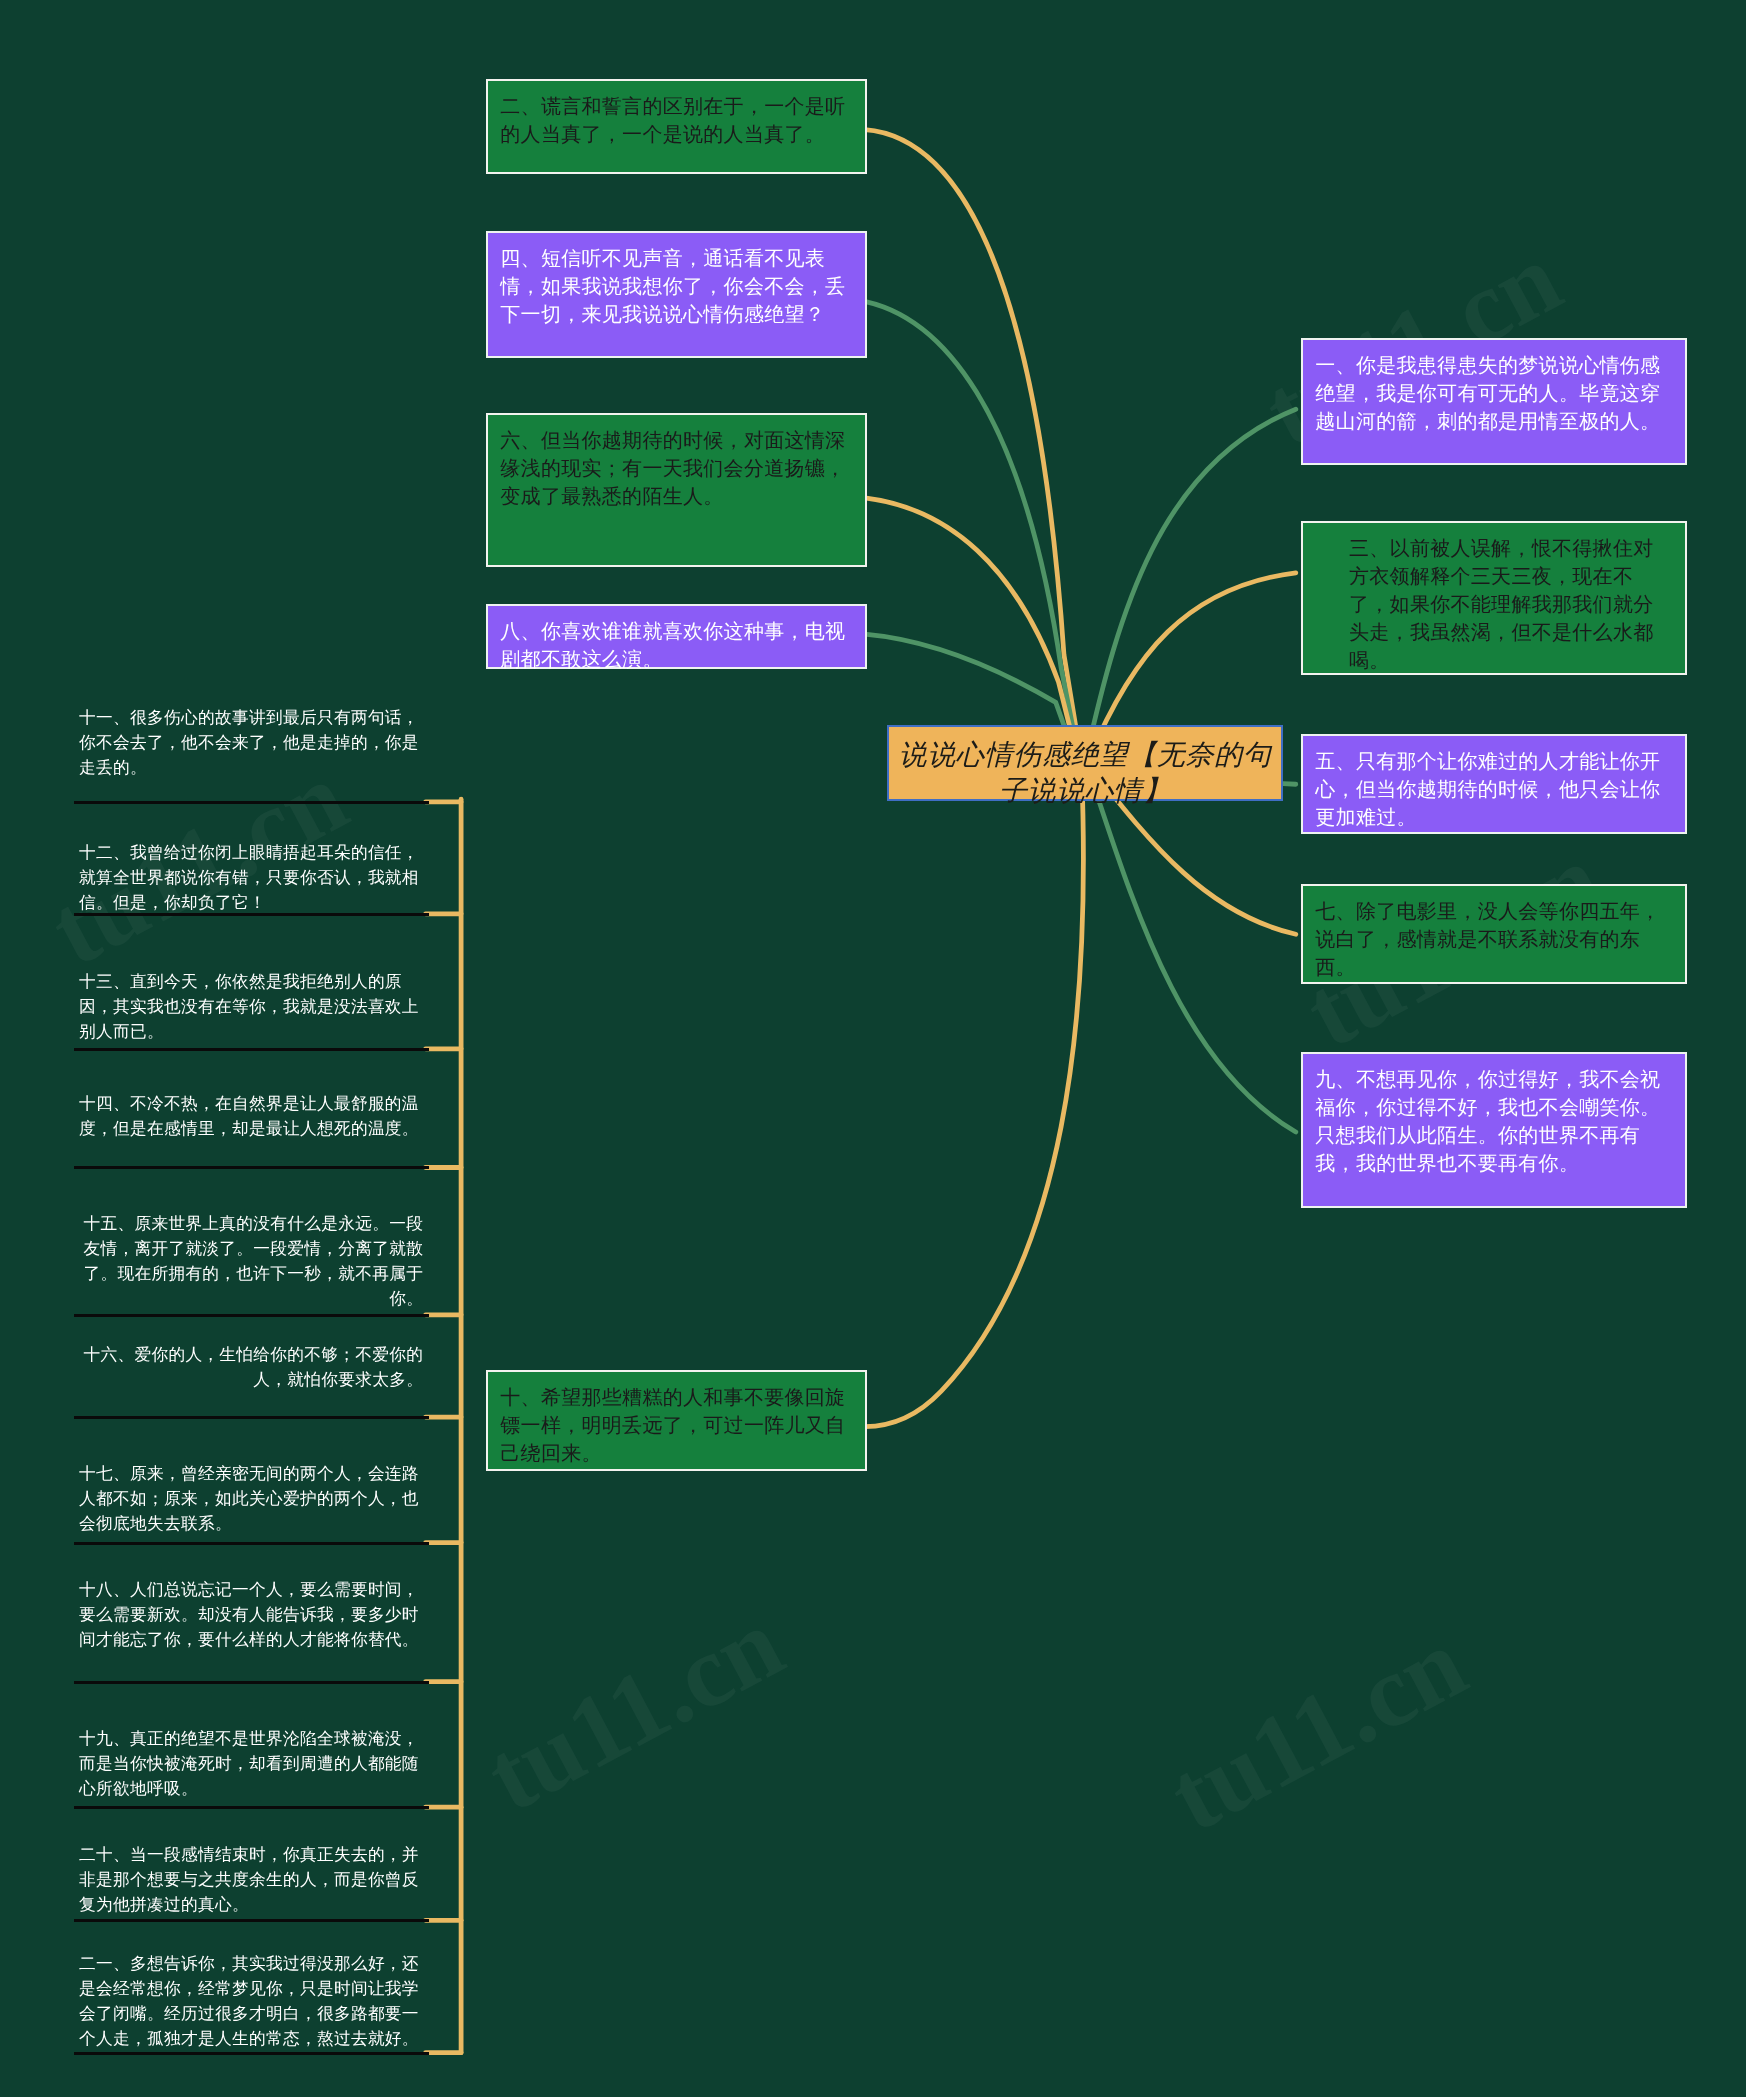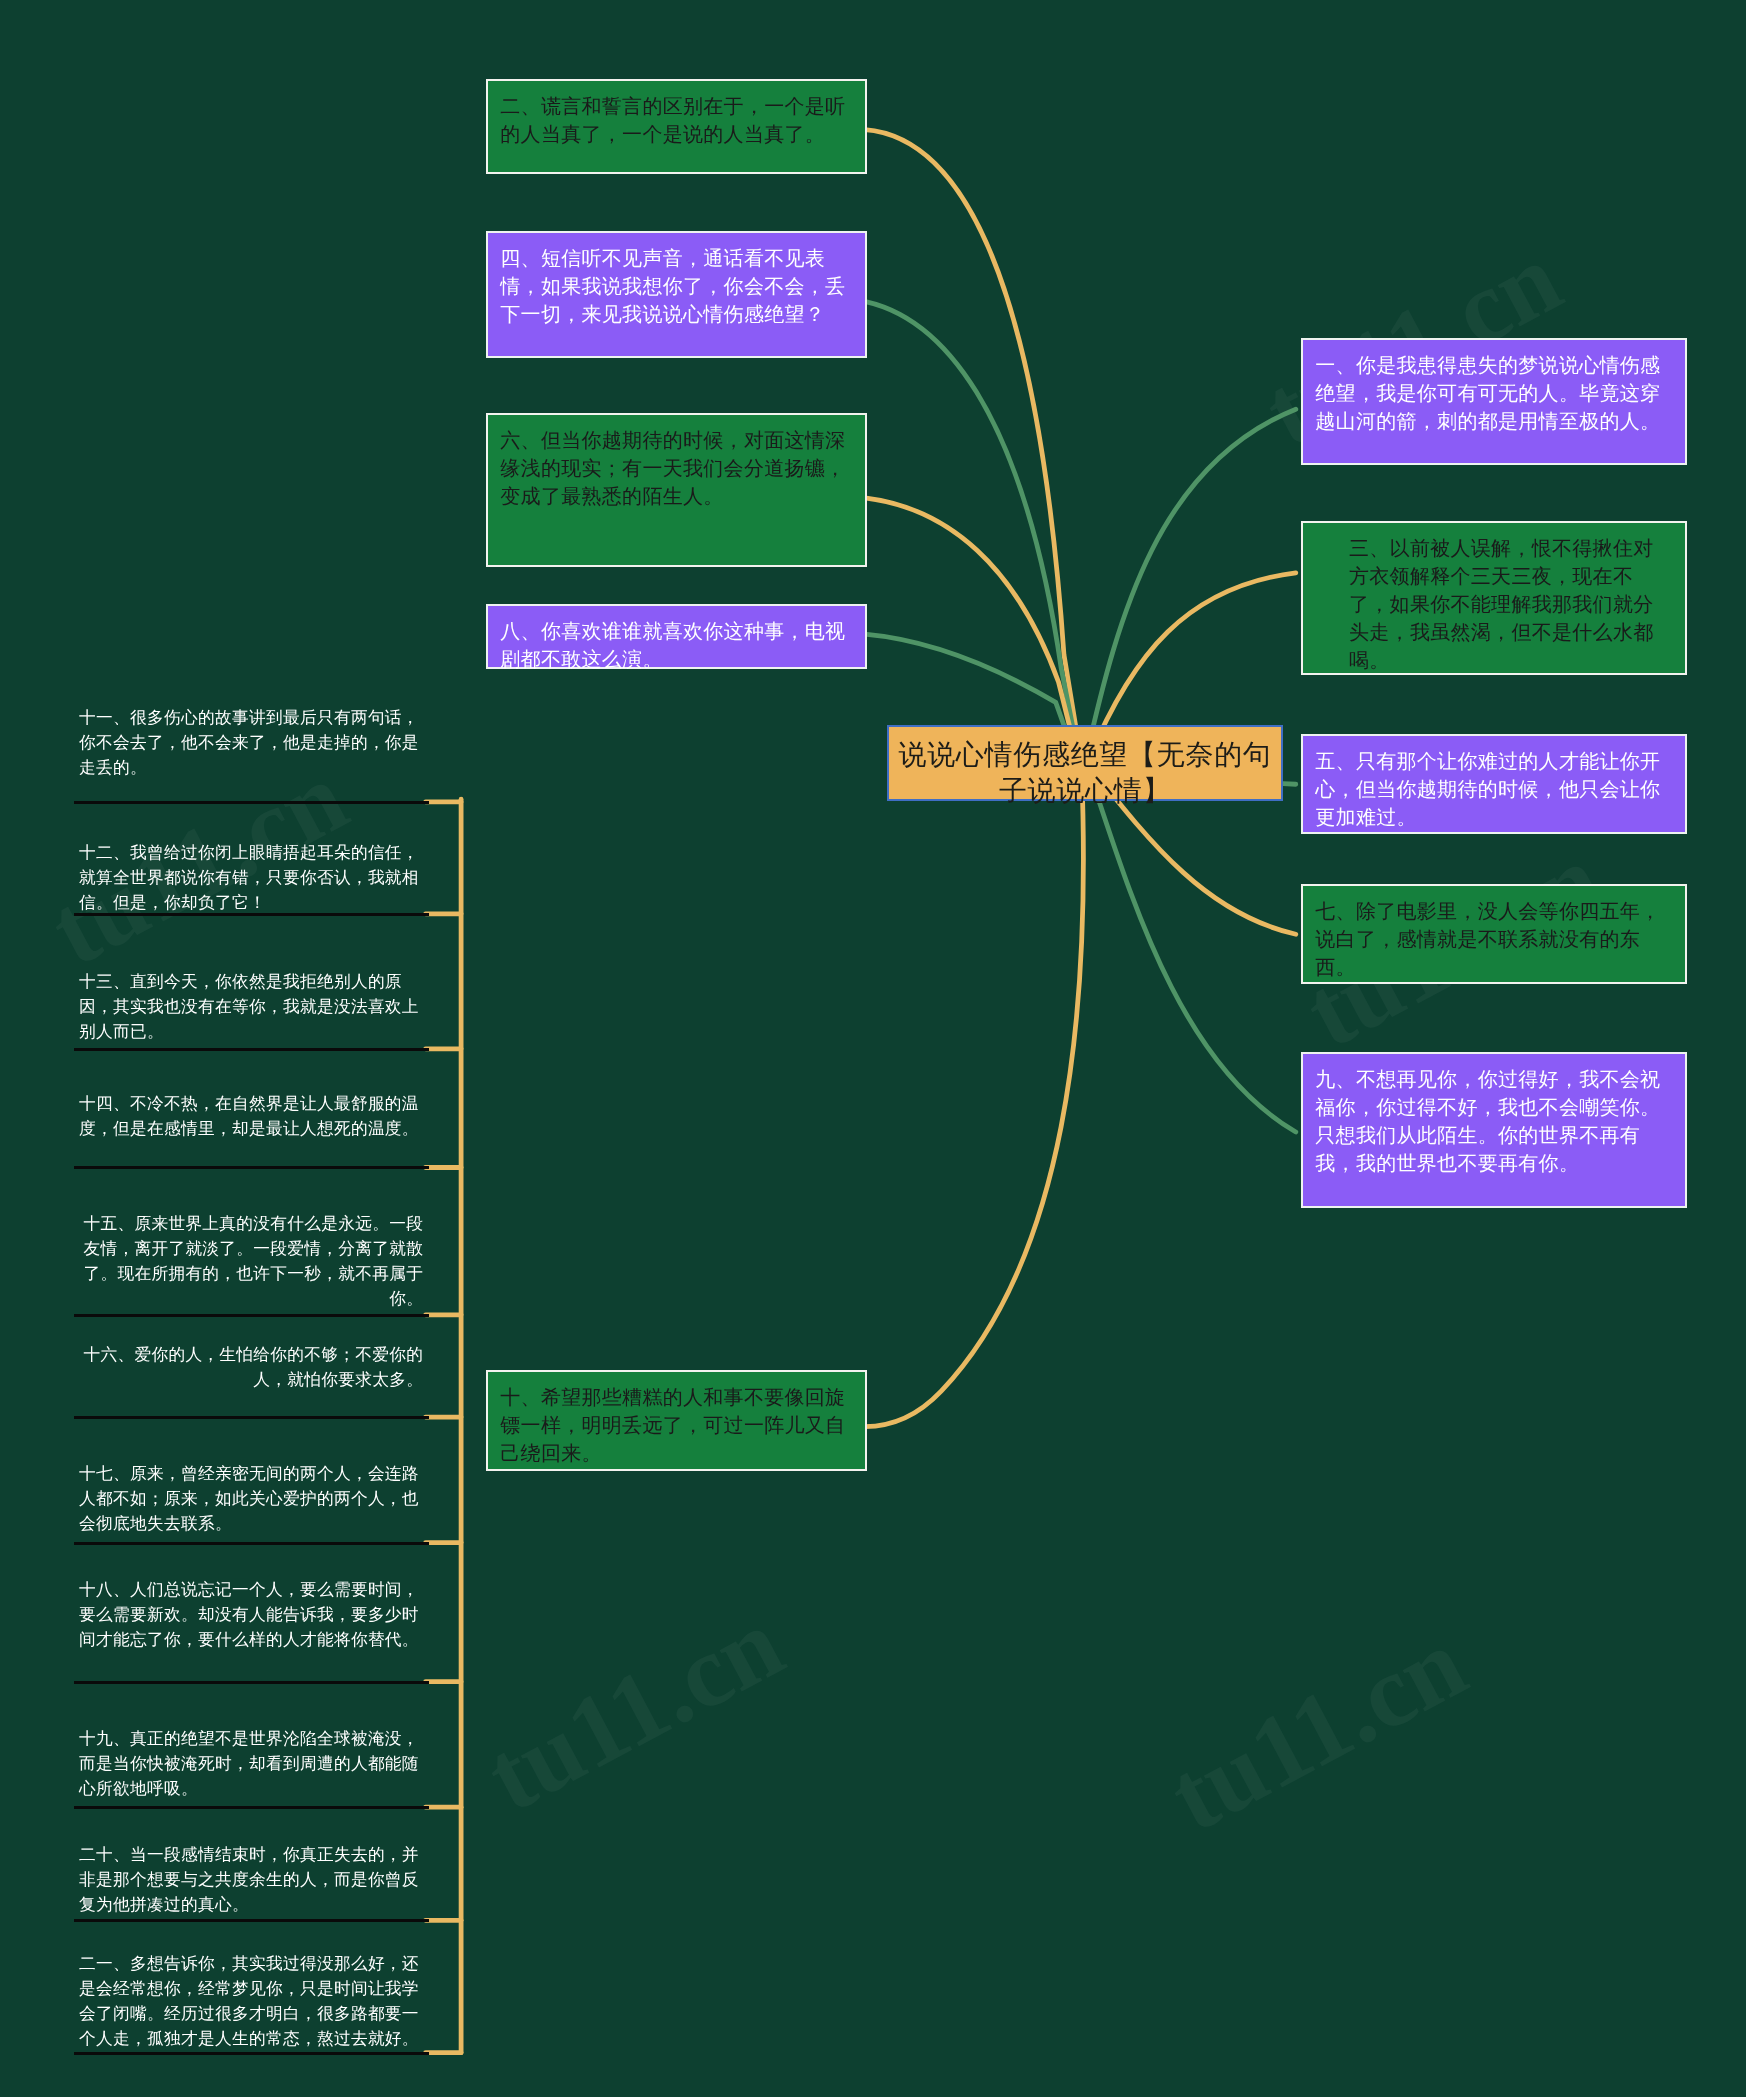--- a/index.html
+++ b/index.html
@@ -61,20 +61,21 @@
     position: absolute;
     background: #efb45a;
     border: 2.7px solid #3f6ec4;
     color: #1c1c18;
     text-align: center;
     font-size: 28px;
     line-height: 1.30;
     letter-spacing: 0.7px;
     padding: 9.5px 6.8px 12.3px 6.8px;
     z-index: 9;
+    font-style: italic;
   }
 
   
   .leftitem {
     position: absolute;
     color: #ffffff;
     font-size: 16.7px;
     line-height: 1.50;
     letter-spacing: 0.3px;
     word-break: break-all;

